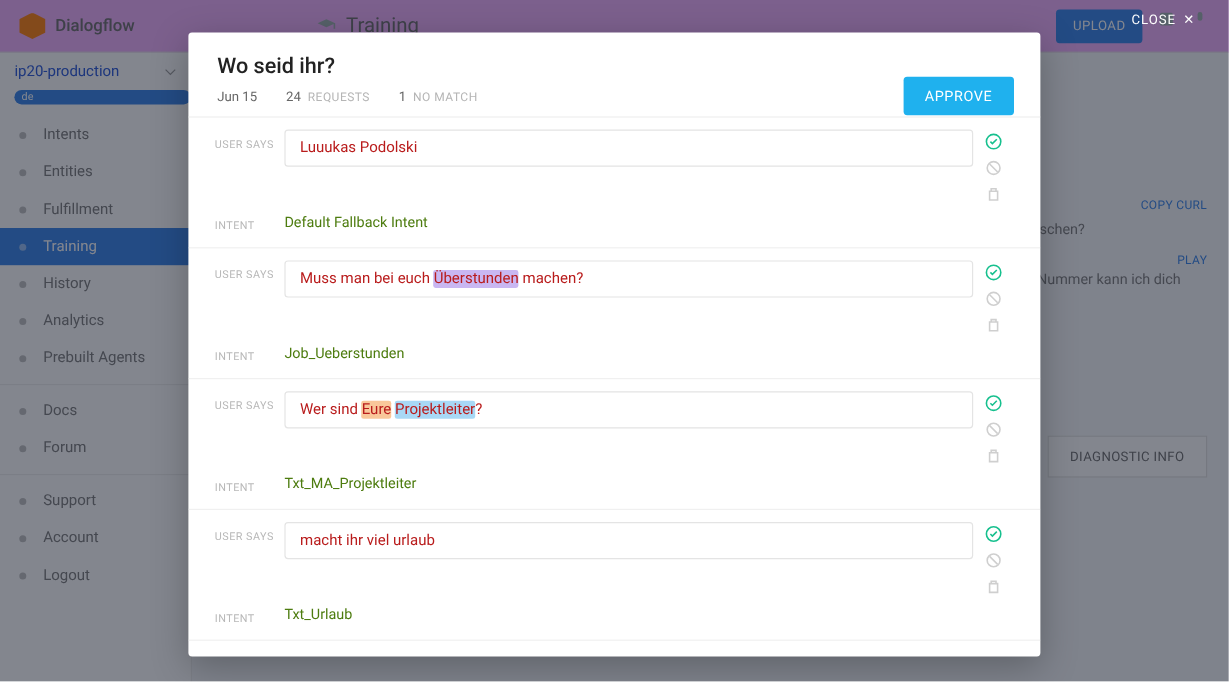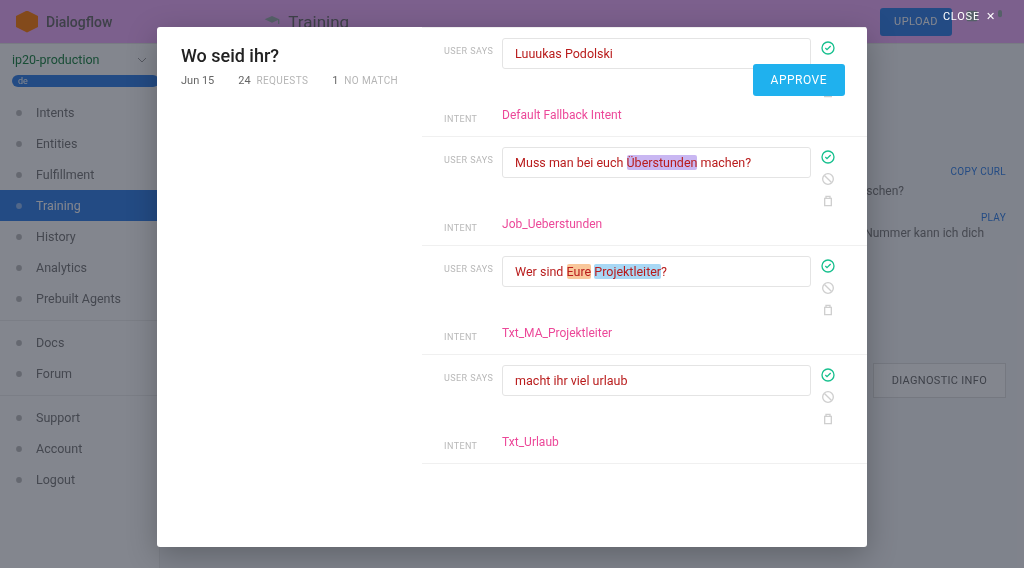--- a/index.html
+++ b/index.html
@@ -9,46 +9,46 @@
   .topbar{height:44px;background:#f0abfc;border-bottom:1px solid #e6e6e6;display:flex;align-items:center;padding:0 16px;gap:32px;}
   .brand{display:flex;align-items:center;gap:8px;}
   .brand-mark{width:22px;height:22px;background:#ff7b00;clip-path:polygon(50% 0,100% 25%,100% 75%,50% 100%,0 75%,0 25%);}
   .brand-name{font-size:14px;font-weight:500;color:#666;}
   .page-title{display:flex;align-items:center;gap:8px;margin-left:120px;font-size:17px;color:#666;}
   .topbar-right{margin-left:auto;display:flex;align-items:flex-start;gap:12px;}
   .btn-upload{background:#2b7de9;color:#fff;border:none;height:28px;padding:0 14px;font-size:11px;letter-spacing:.4px;border-radius:3px;}
   .tiny-ico{width:16px;height:16px;fill:#9aa;}
   .shell{flex:1;display:flex;min-height:0;}
   .sidebar{width:160px;background:#fff;border-right:1px solid #eee;display:flex;flex-direction:column;font-size:12.5px;}
-  .agent-sel{padding:8px 12px;display:flex;align-items:center;justify-content:space-between;color:#15803d;}
+  .agent-sel{padding:8px 12px;display:flex;align-items:center;justify-content:space-between;color:#1d4ed8;}
   .pill{display:inline-block;background:#2b7de9;color:#fff;font-size:9px;border-radius:8px;padding:1px 6px;margin:0 0 6px 12px;}
   .nav{list-style:none;margin-top:4px;}
   .nav li{display:flex;align-items:center;gap:10px;padding:8px 12px;color:#757575;cursor:pointer;}
   .nav li.active{background:#2b7de9;color:#fff;}
   .nav li .nav-ico{width:14px;height:14px;fill:currentColor;opacity:.8;}
   .nav-sep{height:1px;background:#eee;margin:6px 0;}
   .main{flex:1;position:relative;background:#f7f8fa;}
   .main .hint{position:absolute;left:300px;top:56px;font-size:12px;color:#2b7de9;}
   .main .diag{position:absolute;right:18px;bottom:170px;background:#fff;border:1px solid #e0e0e0;padding:10px 18px;font-size:11px;color:#666;letter-spacing:.3px;}
   .main .copycurl{position:absolute;right:18px;top:122px;font-size:10px;color:#2b7de9;letter-spacing:.3px;}
   .main .tabhint{position:absolute;right:200px;top:100px;font-size:12px;color:#888;}
   
   .scrim{position:absolute;inset:0;background:rgba(30,35,50,.55);display:flex;flex-direction:column;align-items:center;}
   .closebar{align-self:flex-end;margin:10px 28px 0 0;color:#fff;font-size:11px;letter-spacing:.8px;display:flex;align-items:center;gap:6px;cursor:pointer;}
-  .modal{width:710px;height:520px;background:#fff;border-radius:3px;box-shadow:0 8px 30px rgba(0,0,0,.25);display:flex;margin-top:4px;overflow:hidden;}
+  .modal{width:710px;height:520px;background:#fff;border-radius:3px;box-shadow:0 8px 30px rgba(0,0,0,.25);display:flex;flex-direction:column;margin-top:4px;overflow:hidden;}
   .m-head{padding:18px 24px 10px;}
   .m-title{font-size:18px;font-weight:500;color:#222;}
   .m-sub{display:flex;gap:24px;margin-top:8px;font-size:11px;color:#666;}
   .m-sub .lbl{color:#b5b5b5;font-size:10px;letter-spacing:.4px;margin-left:3px;}
   .approve{position:absolute;right:calc((1024px - 710px)/2 + 22px);top:64px;background:#1fb1ee;color:#fff;border:none;height:32px;padding:0 18px;font-size:12px;letter-spacing:.5px;border-radius:3px;cursor:pointer;}
   .m-body{flex:1;overflow:auto;border-top:1px solid #eee;}
   .block{border-bottom:1px solid #f0f0f0;padding:10px 22px 12px;display:grid;grid-template-columns:58px 1fr 34px;row-gap:6px;align-items:start;}
   .row-lbl{font-size:9px;letter-spacing:.4px;color:#b8b8b8;padding-top:8px;}
   .utter{border:1px solid #e4e4e4;border-radius:3px;padding:7px 12px;font-size:12.5px;color:#b91c1c;background:#fff;min-height:30px;}
-  .intent{font-size:12px;color:#ec4899;padding-top:2px;}
+  .intent{font-size:12px;color:#4d7c0f;padding-top:2px;}
   .acts{display:flex;flex-direction:column;align-items:center;gap:6px;padding-top:2px;}
   .ico{width:16px;height:16px;}
   .i-ok{stroke:#17c08e;fill:none;stroke-width:2;}
   .i-mute{stroke:#cfcfcf;fill:none;stroke-width:2;}
   
   .hl{padding:0 0;border-radius:2px;}
   .hl-purple{background:#c9b7f2;}
   .hl-orange{background:#f9c79a;}
   .hl-blue{background:#a8d8f5;}
   

